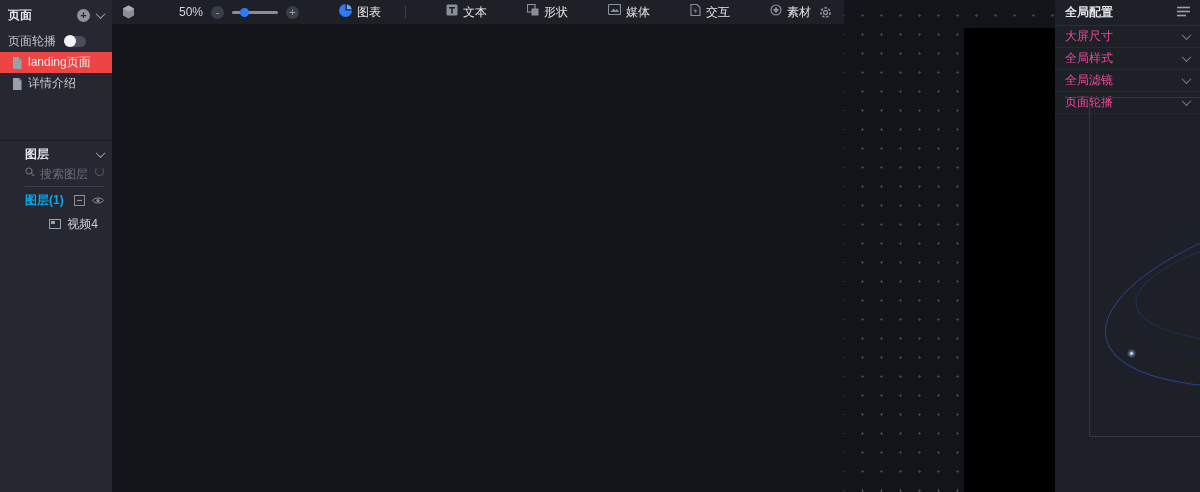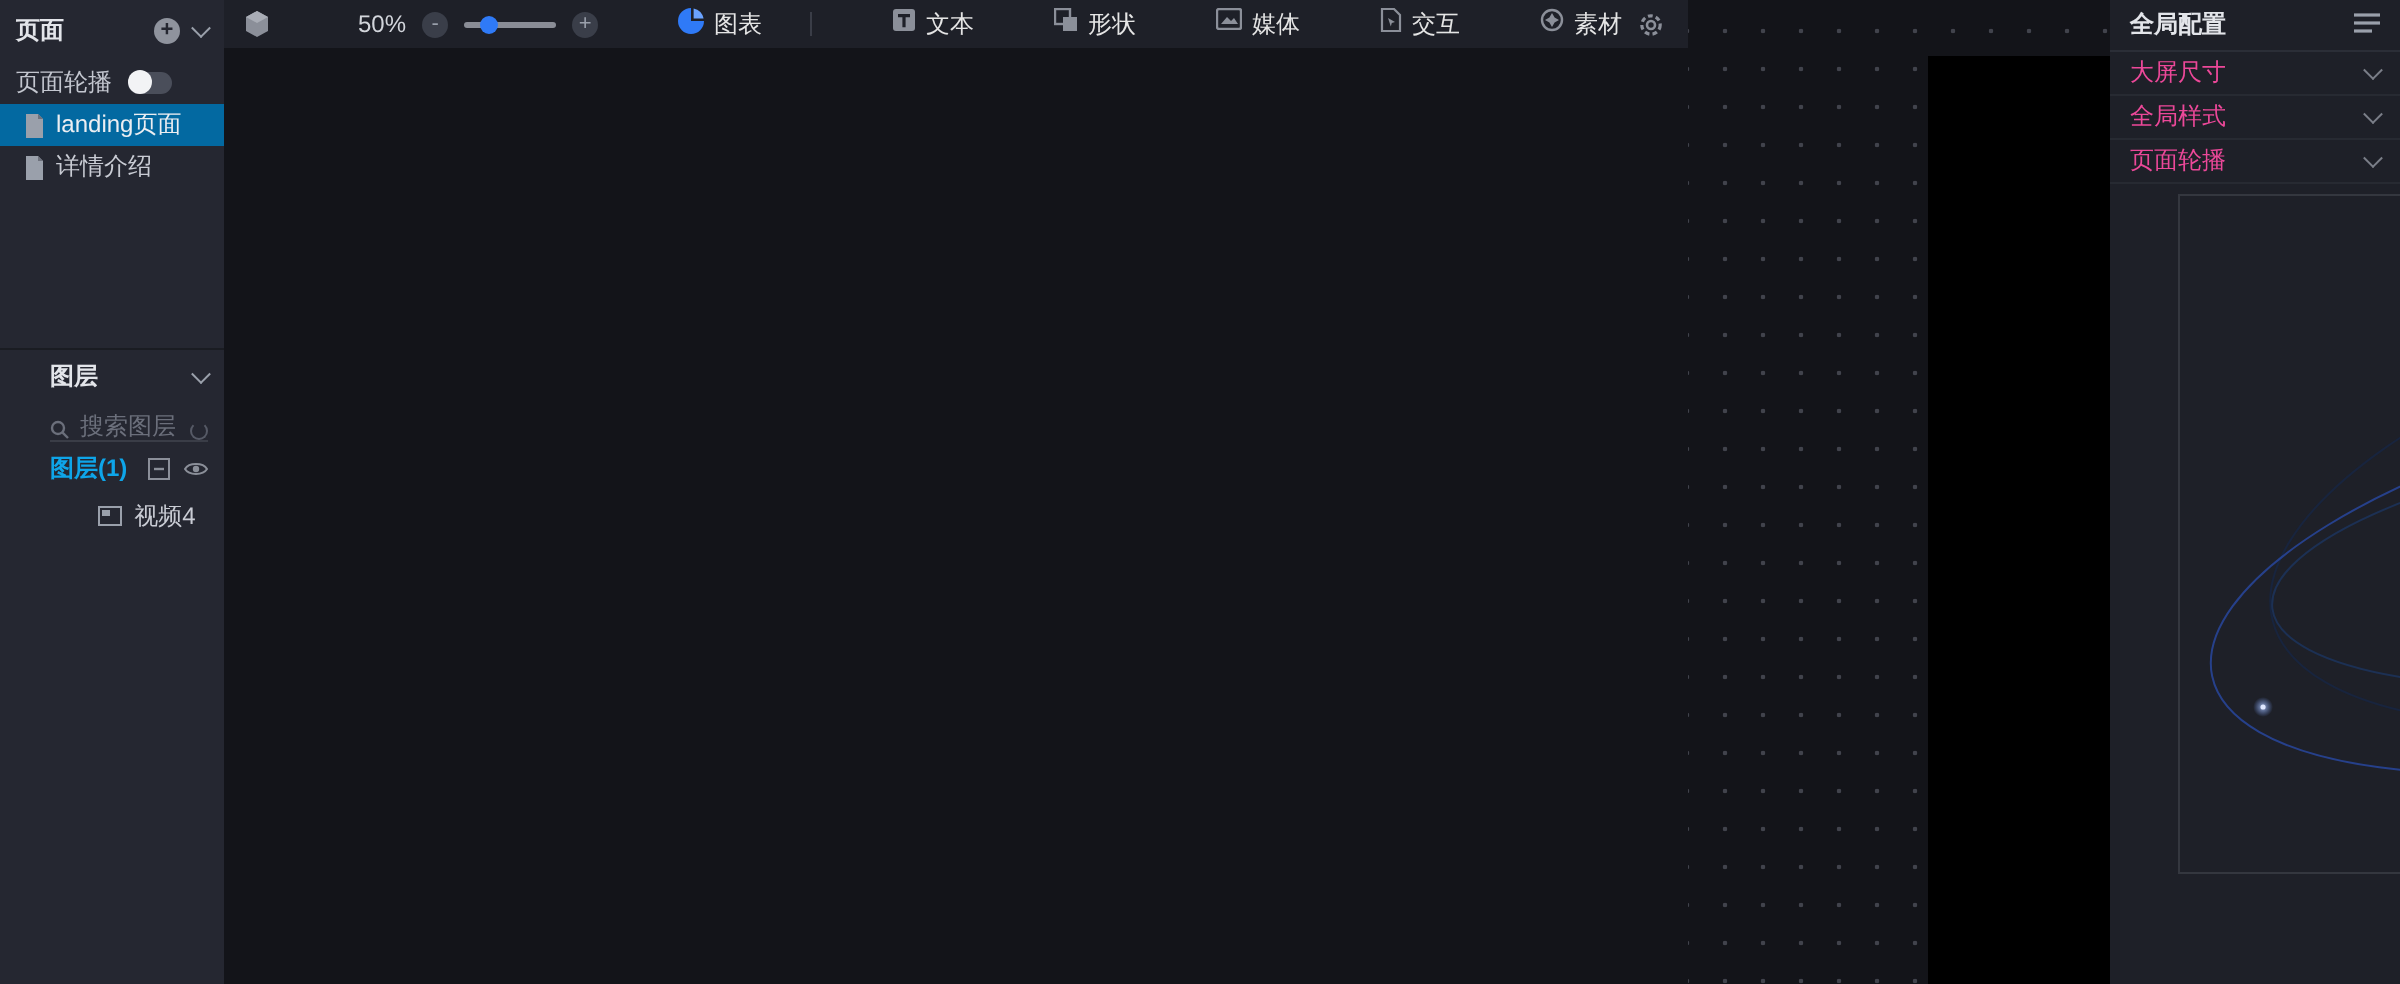--- a/index.html
+++ b/index.html
@@ -4,37 +4,37 @@
 <style>
   * { margin:0; padding:0; box-sizing:border-box; }
   html,body { width:1200px; height:492px; overflow:hidden; }
   body {
     font-family:"Liberation Sans","DejaVu Sans",sans-serif;
     font-size:12px; color:#b9bcc5; background:#131419;
     display:flex; flex-direction:row;
   }
   
   .sidebar { width:112px; min-width:112px; background:#252731; display:flex; flex-direction:column; }
-  .pages-section { height:175px; border-bottom:1px solid #1a1c22; display:flex; flex-direction:column; }
+  .pages-section { height:141px; border-bottom:1px solid #1a1c22; display:flex; flex-direction:column; }
   .panel-header { display:flex; align-items:center; padding:0 8px; height:30px; }
   .panel-title { font-weight:bold; color:#e3e5ea; flex:1; }
   .hdr-icons { display:flex; align-items:center; gap:7px; color:#9aa0ab; }
   .plus-circle { width:13px; height:13px; border-radius:50%; background:#8f939d; color:#252731;
     display:flex; align-items:center; justify-content:center; font-size:11px; font-weight:bold; line-height:1; }
   .chev { width:7px; height:7px; border-right:1.5px solid #9aa0ab; border-bottom:1.5px solid #9aa0ab;
     transform:rotate(45deg) translate(-1px,-1px); display:inline-block; }
   .carousel-row { display:flex; align-items:center; gap:8px; padding:0 8px; height:22px; color:#c3c6cf; }
   .toggle { width:22px; height:11px; border-radius:6px; background:#4a4e5a; position:relative; }
   .toggle .knob { position:absolute; left:0px; top:-0.5px; width:12px; height:12px; border-radius:50%; background:#f2f3f5; }
   .page-item { display:flex; align-items:center; gap:6px; height:21px; padding:0 8px 0 12px; color:#c9ccd4; cursor:default; }
-  .page-item.selected { background:#0369a1; color:#eceef2; }
+  .page-item.selected { background:#ef4444; color:#eceef2; }
   .file-icon { width:10px; height:12px; flex:0 0 auto; }
   .layers-section { flex:1; display:flex; flex-direction:column;padding-left:17px; }
   .layers-header { display:flex; align-items:center; padding:0 8px; height:26px; }
-  .search-row { display:flex; align-items:flex-end; gap:5px; margin:0 8px; height:20px; border-bottom:1px solid #3a3d47; }
+  .search-row { display:flex; align-items:flex-start; gap:5px; margin:0 8px; height:20px; border-bottom:1px solid #3a3d47; }
   .search-row input { flex:1; min-width:0; background:transparent; border:none; outline:none;
     color:#aab0bb; font-size:12px; font-family:inherit; }
   .search-row input::placeholder { color:#6b6f7b; }
   .refresh-icon { width:9px; height:9px; border:1px solid #565a66; border-radius:50%; border-top-color:transparent; flex:0 0 auto; }
   .group-row { display:flex; align-items:center; padding:0 8px; height:26px; }
   .group-label { font-weight:bold; color:#0ea5e9; flex:1; }
   .mini-icon { color:#8b8f99; display:flex; align-items:center; }
   .layer-item { display:flex; align-items:center; gap:6px; padding:0 8px 0 26px; height:22px; color:#c9ccd4;justify-content:center; }
   
   .main { flex:1; display:flex; flex-direction:row; position:relative; min-width:0; }
@@ -482,16 +482,20 @@
   </div>
   <div class="config-row">
     <span class="lbl">大屏尺寸</span>
     <span class="chev"></span>
   </div>
   <div class="config-row">
     <span class="lbl">全局样式</span>
     <span class="chev"></span>
   </div>
   <div class="config-row">
+    <span class="lbl">全局滤镜</span>
+    <span class="chev"></span>
+  </div>
+  <div class="config-row">
     <span class="lbl">页面轮播</span>
     <span class="chev"></span>
   </div>
 </div>
 
 </body></html>

